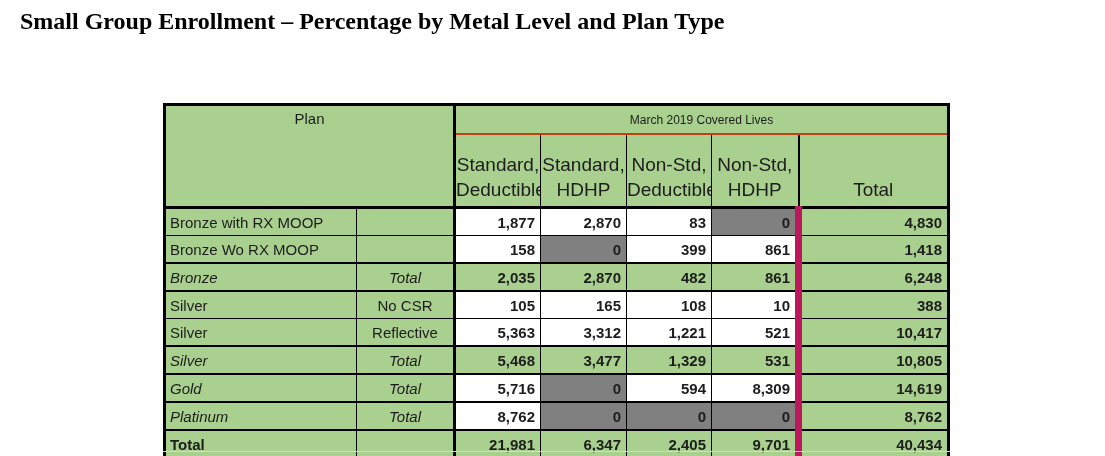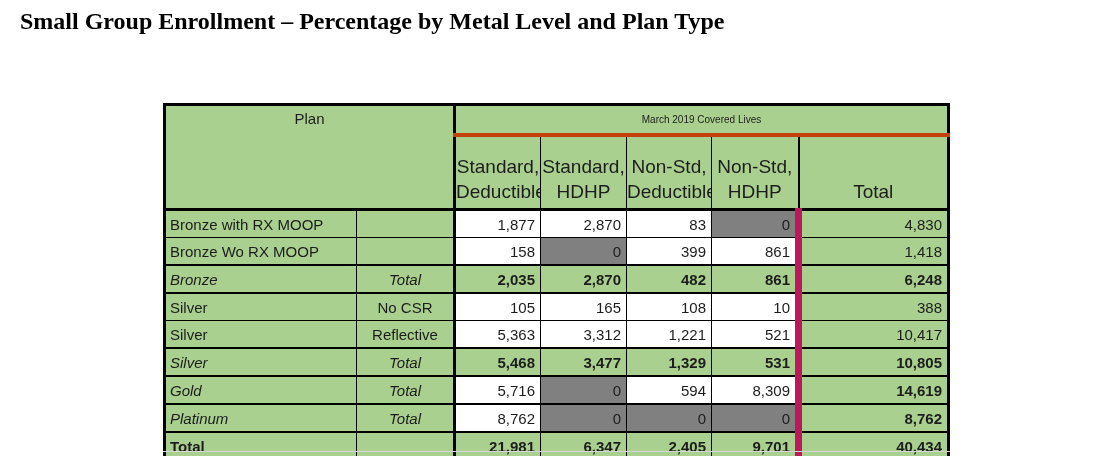--- a/index.html
+++ b/index.html
@@ -49,44 +49,44 @@
     vertical-align: top;
     text-align: center;
     padding-top: 4px;
     font-size: 15px;
     border-right: 3px solid #000;
     border-bottom: 3px solid #000;
   }
   th.group-h {
     height: 27px;
     text-align: center;
-    font-size: 10px;
+    font-size: 12px;
     border-left: 3px solid #000;
-    border-bottom: 4px solid #c2410c;
+    border-bottom: 2px solid #c2410c;
   }
   th.sub {
     height: 68px;
     vertical-align: bottom;
     text-align: center;
     white-space: pre-line;
     font-size: 19px;
     line-height: 1.35;
     padding-bottom: 3px;
     border-bottom: 3px solid #000;
   }
   th.sub.dstart { border-left: 3px solid #000; }
   th.sub.totalcol { border-left: 2px solid #000; }
   tbody td {
     height: 26px;
     font-size: 15px;
     background: var(--green, #A9D08E);
   }
   td.plan-cell { text-align: left; padding-left: 4px; }
   td.sub-cell  { text-align: center; }
-  td.num { text-align: right; padding-right: 5px; }
+  td.num { text-align: right; padding-right: 5px; font-weight: bold; }
   td.num.dstart   { border-left: 3px solid #000; }
   td.num.totalcol { border-left: 7px solid #be185d; }
   td.bg-white { background: #ffffff; }
   td.bg-gray  { background: var(--gray, #808080); }
   td.bg-green { background: var(--green, #A9D08E); }
   .lbl-bold-italic { font-weight: normal; font-style: italic; }
   .lbl-bold { font-weight: bold; }
   td.b { font-weight: bold; }
   tr.thick td { border-top: 2px solid #000; border-bottom: 2px solid #000; }
   .under-line {

